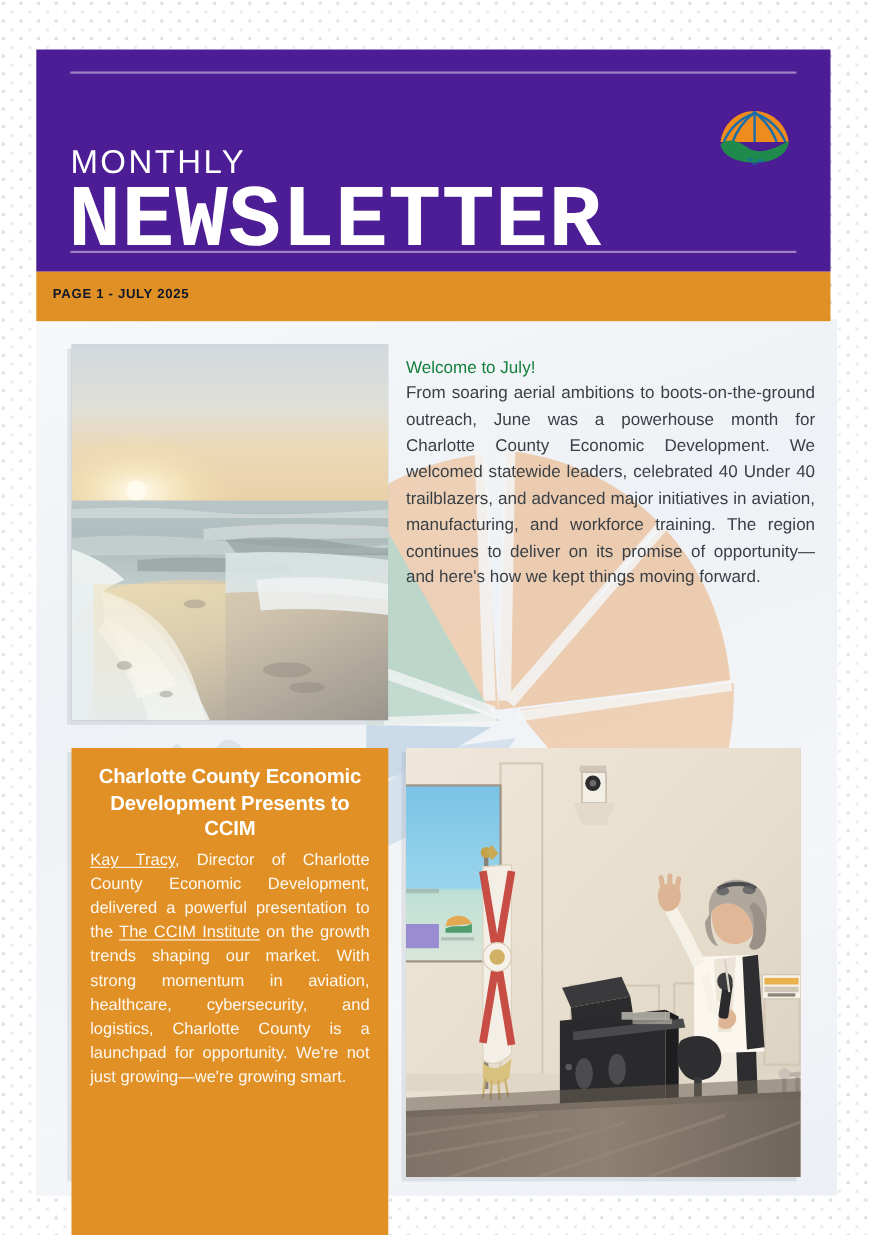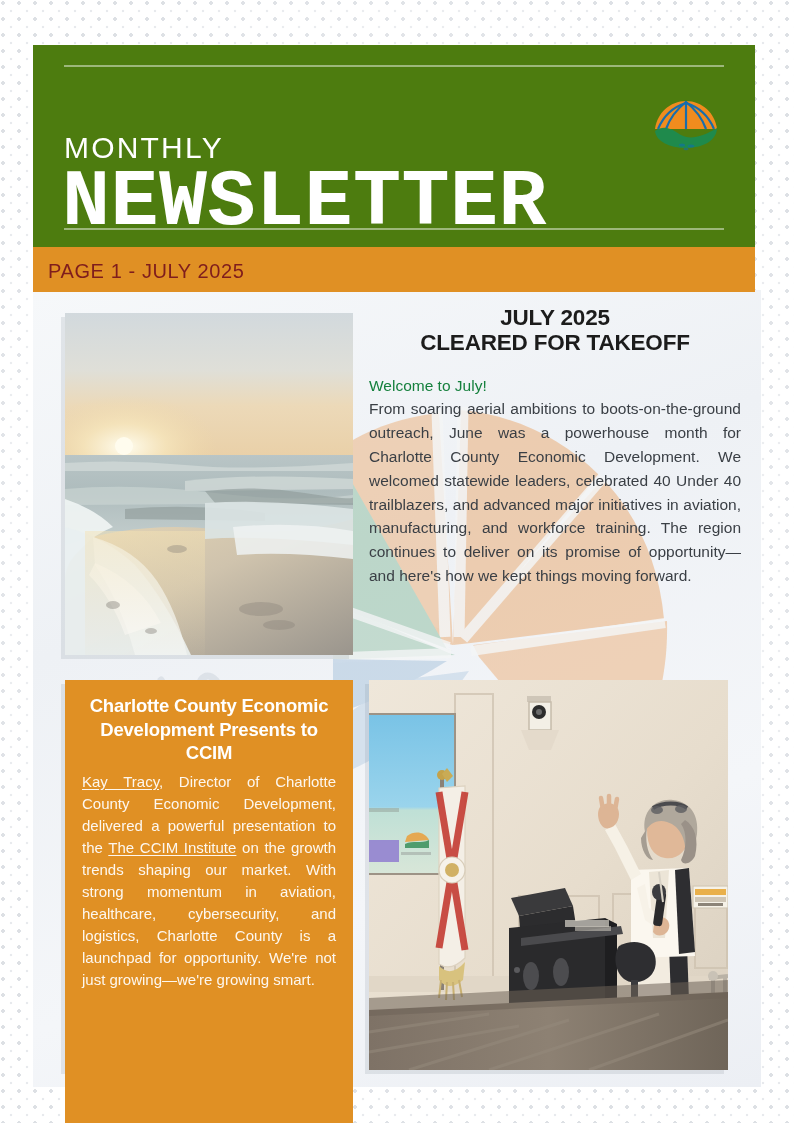--- a/index.html
+++ b/index.html
@@ -70,21 +70,21 @@
     opacity: 0.75;
   }
 
   
   .header {
     position: absolute;
     left: 0;
     top: 45px;
     width: 722px;
     height: 202px;
-    background: #4d7c0f;
+    background: #4c1d95;
   }
   .header .rule {
     position: absolute;
     left: 31px;
     right: 31px;
     height: 2px;
     background: rgba(255,255,255,0.45);
   }
   .header .rule.top { top: 20px; }
   .header .rule.bottom { bottom: 17px; }
@@ -125,24 +125,24 @@
     left: 0;
     top: 247px;
     width: 722px;
     height: 45px;
     background: #e09024;
   }
   .page-band-label {
     position: absolute;
     left: 15px;
     top: 13px;
-    color: #7f1d1d;
-    font-size: 20px;
+    color: #0f172a;
+    font-size: 12px;
     letter-spacing: 0.6px;
-    font-weight: 400;
+    font-weight: 700;
   }
 
   
   .photo-beach {
     position: absolute;
     left: 32px;
     top: 313px;
     width: 288px;
     height: 342px;
     overflow: hidden;
@@ -377,24 +377,20 @@
         <ellipse cx="112" cy="236" rx="10" ry="4"></ellipse>
       </g>
       <g fill="#6f6a63" opacity="0.35">
         <ellipse cx="48" cy="292" rx="7" ry="4"></ellipse>
         <ellipse cx="86" cy="318" rx="6" ry="3"></ellipse>
       </g>
     </svg>
   </div>
 
   <div class="article-right">
-    <div class="article-title">
-      <div>JULY 2025</div>
-      <div>CLEARED FOR TAKEOFF</div>
-    </div>
     <div class="article-welcome">Welcome to July!</div>
     <div class="article-body">From soaring aerial ambitions to boots-on-the-ground outreach, June was a powerhouse month for Charlotte County Economic Development. We welcomed statewide leaders, celebrated 40 Under 40 trailblazers, and advanced major initiatives in aviation, manufacturing, and workforce training. The region continues to deliver on its promise of opportunity—and here's how we kept things moving forward.</div>
   </div>
 
   <div class="shadow-strip" style="left:28px; top:684px; width:288px; height:390px;"></div>
   <div class="orange-box">
     <div class="orange-title">Charlotte County Economic Development Presents to CCIM</div>
     <div class="orange-body"><span class="lnk">Kay Tracy</span><span>, Director of Charlotte County Economic Development, delivered a powerful presentation to the </span><span class="lnk">The CCIM Institute</span><span> on the growth trends shaping our market. With strong momentum in aviation, healthcare, cybersecurity, and logistics, Charlotte County is a launchpad for opportunity. We're not just growing—we're growing smart.</span></div>
   </div>
 

